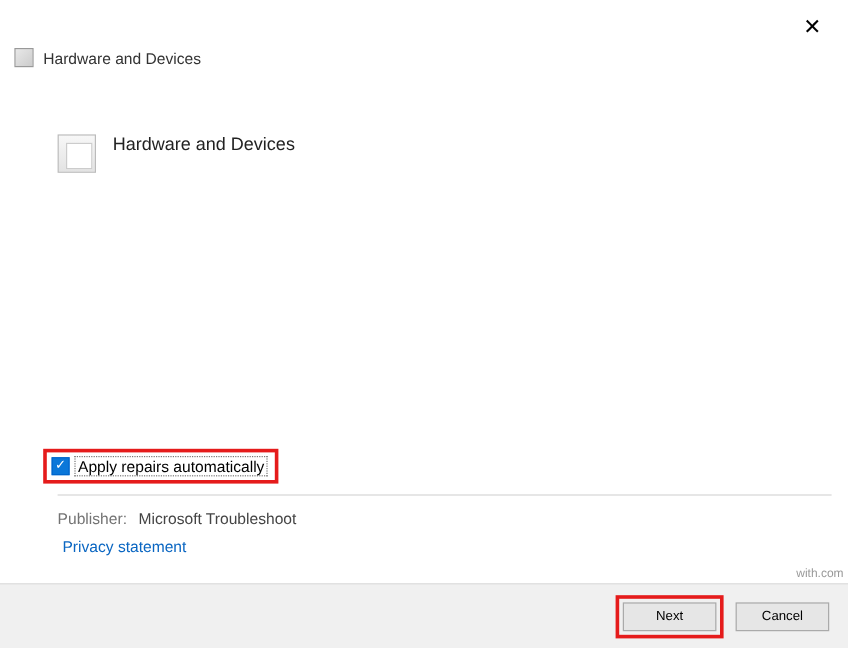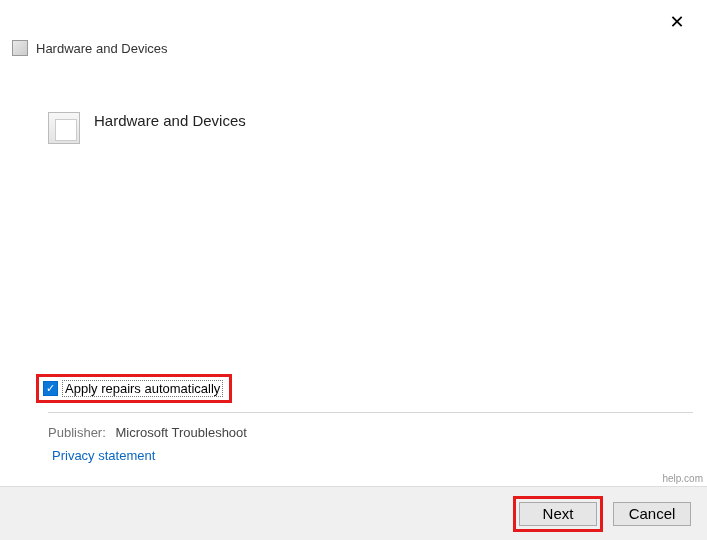--- a/index.html
+++ b/index.html
@@ -144,21 +144,21 @@
       justify-content: flex-end;
       align-items: center;
       gap: 10px;
       padding-right: 16px;
     }
     .btn {
       min-width: 78px;
       height: 24px;
       background: #e6e6e6;
       border: 1px solid #aaa;
-      font-size: 15px;
+      font-size: 11px;
       cursor: pointer;
       display:inline-flex;
       align-items:center;
       justify-content:center;
     }
     .next-highlight {
       border: 3px solid #e51b1b;
       padding: 3px;
     }
     .underline-first::first-letter { text-decoration: underline; }
@@ -198,20 +198,20 @@
 
 <div class="divider"></div>
 
 <div class="publisher-row">
   <span class="publisher-label">Publisher:</span>
   <span>Microsoft Troubleshoot</span>
 </div>
 
 <div class="privacy-link">Privacy statement</div>
 
-<div class="watermark">help.com</div>
+<div class="watermark">with.com</div>
 
 <div class="footer">
   <span class="next-highlight">
     <button class="btn underline-first">Next</button>
   </span>
   <button class="btn">Cancel</button>
 </div>
 
 </body></html>

